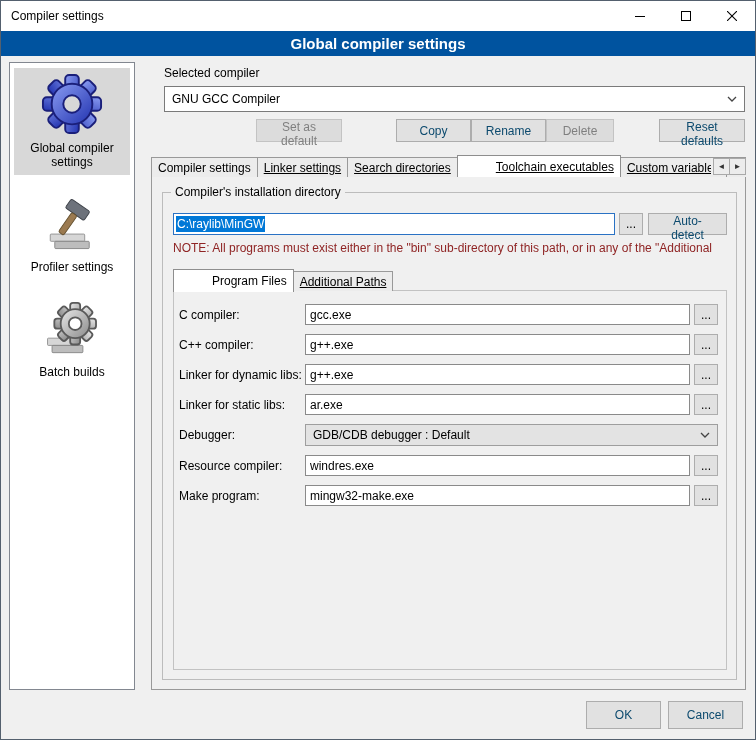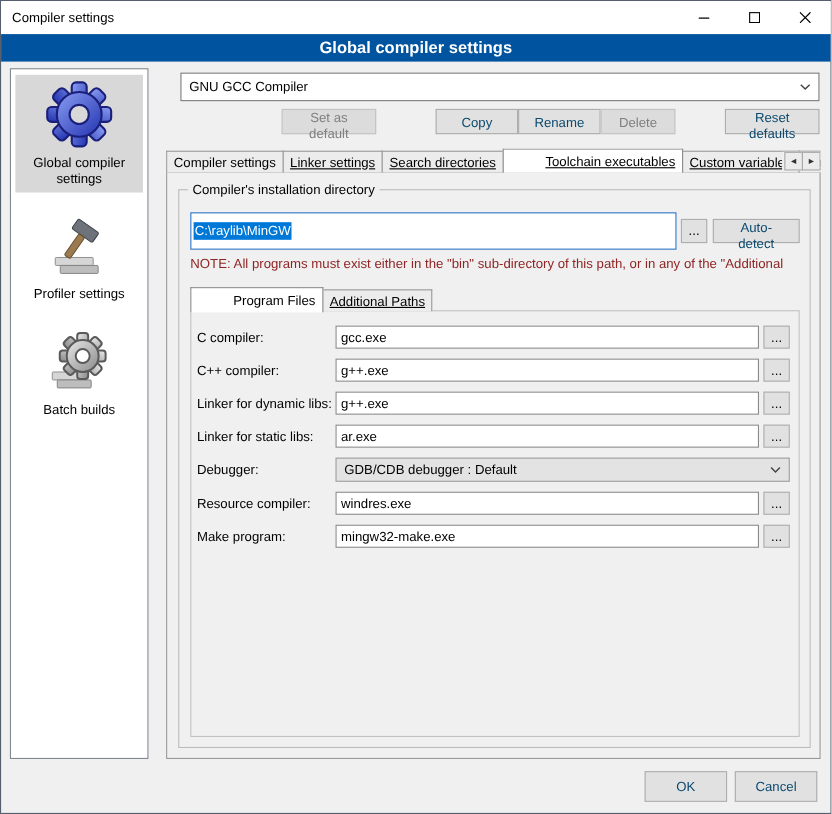--- a/index.html
+++ b/index.html
@@ -51,21 +51,21 @@
   .tab-scroll { position:absolute; right:0; bottom:2px; display:flex; background:#f0f0f0; padding-left:2px; }
   .scroll-btn { width:17px; height:17px; border:1px solid #a9a9a9; background:#ececec; font-size:8px; line-height:14px; text-align:center; padding:0; color:#333; }
   .scroll-btn + .scroll-btn { margin-left:-1px; }
 
   .tabpage { flex:1; border:1px solid #999; margin-top:-1px; background:#f0f0f0; display:flex; flex-direction:column; min-height:0; }
 
   
   .groupbox { flex:1; position:relative; border:1px solid #bcbcbc; margin:15px 8px 9px 10px; padding:20px 9px 9px 10px; display:flex; flex-direction:column; min-height:0; }
   .gb-title { position:absolute; top:-8px; left:8px; background:#f0f0f0; padding:0 4px; line-height:15px; }
   .dir-row { display:flex; align-items:center; }
-  .textbox { flex:1; height:34px; border:1px solid #2a72c4; background:#fff; display:flex; align-items:center; padding:0 2px; overflow:hidden; white-space:nowrap; }
+  .textbox { flex:1; height:22px; border:1px solid #2a72c4; background:#fff; display:flex; align-items:center; padding:0 2px; overflow:hidden; white-space:nowrap; }
   .textbox .seltext { background:#0078d7; color:#fff; padding:1px 1px; }
   .browse { width:24px; height:22px; margin-left:4px; background:#e1e1e1; border:1px solid #adadad; font:12px "Liberation Sans", sans-serif; padding:0; }
   .autodetect { width:79px; height:22px; margin-left:5px; }
   .note { margin-top:6px; color:#8f2424; white-space:nowrap; overflow:hidden; }
 
   .inner-tabs { display:flex; align-items:flex-end; margin-top:14px; position:relative; z-index:2; }
   .inner-page { flex:1; border:1px solid #c2c2c2; margin-top:-1px; padding:13px 8px 0 5px; min-height:0; background:#f0f0f0; }
 
   .frow { display:flex; align-items:center; margin-bottom:9px; }
   .flabel { flex:0 0 126px; }
@@ -159,20 +159,21 @@
           </g>
           <circle cx="35.5" cy="25" r="7" fill="#fff" stroke="#5a5a5a" stroke-width="2"></circle>
         </svg>
         <span class="cap">Batch builds</span>
       </div>
     </div>
 
     <div class="main">
 
       <div class="compiler-area">
+        <div class="area-label">Selected compiler</div>
         <div class="combo">
           <span class="val">GNU GCC Compiler</span>
           <svg width="10" height="7">
               <path d="M1 1 L5 5 L9 1" fill="none" stroke="#444" stroke-width="1.3"></path>
             </svg>
         </div>
       </div>
 
       <div class="btn-row">
         <button class="btn b-setdef" disabled="">Set as default</button>

